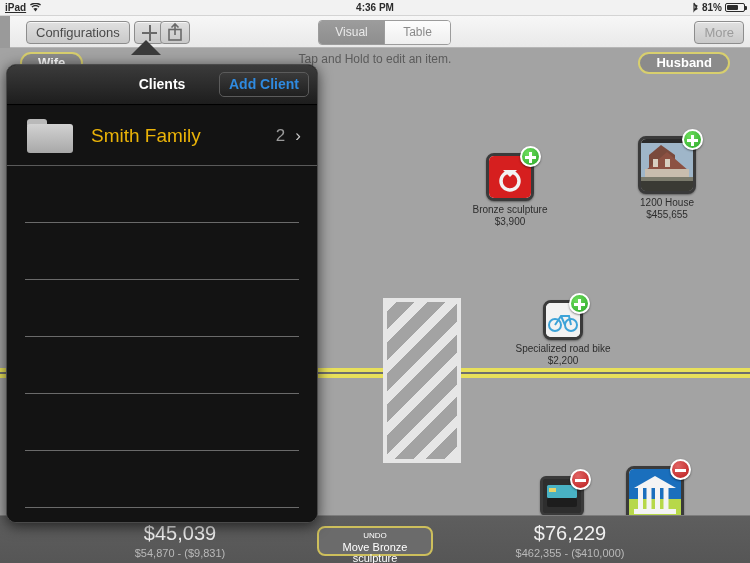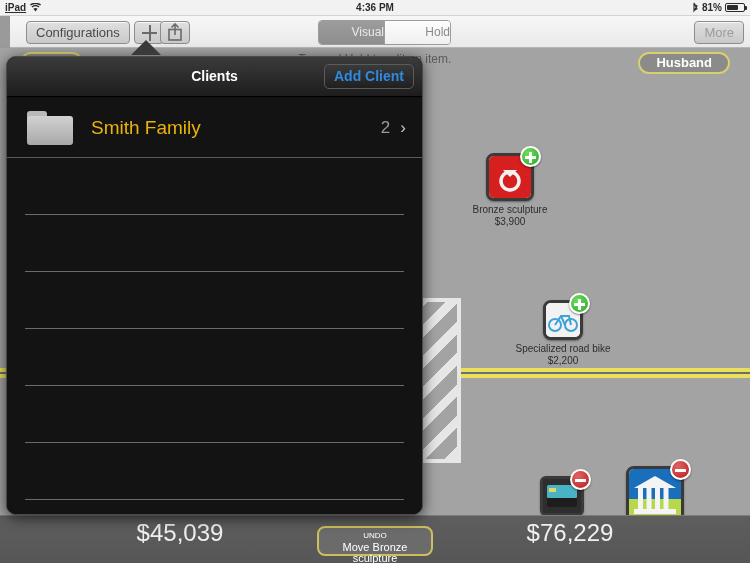--- a/index.html
+++ b/index.html
@@ -52,21 +52,21 @@
   .glyph { display: block; width: 100%; height: 100%; position: relative; }
   .plus-h, .plus-v { position: absolute; background: #6a6a6a; }
   .plus-h { left: 7px; top: 10px; width: 15px; height: 2px; }
   .plus-v { left: 14px; top: 3px; width: 2px; height: 16px; }
 
   .seg {
     position: absolute; top: 4px; left: 308px; width: 133px; height: 25px;
     border: 1px solid #9c9c9c; border-radius: 4px; overflow: hidden; display: flex;
   }
   .seg div {
-    flex: 1; text-align: right; font-size: 12px; line-height: 23px;
+    flex: 1; text-align: center; font-size: 12px; line-height: 23px;
   }
   .seg .on { background: linear-gradient(#9c9c9c,#8e8e8e); color: #eaeaea; }
   .seg .off { background: linear-gradient(#fdfdfd,#efefef); color: #8a8a8a; border-left: 1px solid #9c9c9c; }
 
   
   .canvas {
     position: absolute; top: 48px; left: 0; width: 750px; height: 467px;
     background: #a3a3a3;
   }
   .hint {
@@ -119,35 +119,35 @@
   .badge .bh { left: 3px; top: 7.5px; width: 11px; height: 3px; }
   .badge .bv { left: 7px; top: 3.5px; width: 3px; height: 11px; }
 
   
   .bottom {
     position: absolute; bottom: 0; left: 0; width: 750px; height: 48px;
     background: linear-gradient(#5e5e5e, #565656);
     border-top: 1px solid #7d7d7d;
   }
   .total { position: absolute; top: 4px; width: 300px; text-align: center; }
-  .total .big { font-size: 24px; color: #efefef; line-height: 26px; }
+  .total .big { font-size: 20px; color: #efefef; line-height: 26px; }
   .total .sub { font-size: 11px; color: #b9b9b9; line-height: 14px; }
   #total-left { left: 30px; }
   #total-right { right: 30px; }
   .undo {
     position: absolute; left: 317px; top: 526px; width: 116px; height: 30px;
     background: #6b6b6b; border: 2px solid #cdbf5c; border-radius: 8px;
     text-align: center; color: #fff;
   }
   .undo .u1 { font-size: 8px; line-height: 12px; padding-top: 2px; }
   .undo .u2 { font-size: 11px; line-height: 11px; }
 
   
   .popover {
-    position: absolute; left: 6px; top: 56px; width: 417px; height: 459px;
+    position: absolute; left: 6px; top: 64px; width: 312px; height: 459px;
     background: #111; border-radius: 10px;
     border: 1px solid #4a4a4a;
     box-shadow: 0 3px 14px rgba(0,0,0,.65);
     overflow: hidden; z-index: 30;
   }
   .pop-arrow {
     position: absolute; left: 131px; top: 40px; width: 0; height: 0;
     border-left: 15px solid transparent; border-right: 15px solid transparent;
     border-bottom: 15px solid #3a3a3a; z-index: 31;
   }
@@ -231,21 +231,21 @@
     <div class="tb-btn" id="btn-share">
       <span class="glyph">
         <svg width="28" height="21" viewBox="0 0 28 21">
             <rect x="8" y="7.5" width="12" height="10.5" stroke="#6a6a6a" stroke-width="1.6" fill="none"></rect>
             <path d="M14 2 L14 13 M10.5 5.5 L14 2 L17.5 5.5" stroke="#6a6a6a" stroke-width="1.6" fill="none"></path>
           </svg>
       </span>
     </div>
     <div class="seg">
       <div class="on">Visual</div>
-      <div class="off">Hold</div>
+      <div class="off">Table</div>
     </div>
     <div class="tb-btn" id="btn-more">More</div>
   </div>
 
   <div class="canvas">
     <div class="hint">Tap and Hold to edit an item.</div>
 
     <div class="pill" id="pill-wife">Wife</div>
     <div class="pill" id="pill-husband">Husband</div>
 
@@ -268,20 +268,43 @@
         </div>
         <div class="badge plus">
             <i class="bh"></i>
             <i class="bv"></i>
           </div>
       </div>
       <div class="lbl">Bronze sculpture</div>
       <div class="amt">$3,900</div>
     </div>
 
+    <div class="item" style="left:612px; top:88px;">
+      <div class="icon-wrap" style="width:58px;height:58px;">
+        <div class="tile" style="width:58px;height:58px;">
+          <svg width="52" height="52" viewBox="0 0 52 52">
+            <rect width="52" height="52" fill="#2b2b2b"></rect>
+            <rect y="4" width="52" height="34" fill="#9fb6c9"></rect>
+            <path d="M8 30 L8 16 L20 6 L34 16 L34 30 Z" fill="#7a4a3c"></path>
+            <path d="M4 32 L26 13 L48 32 Z" fill="#8c5142"></path>
+            <rect x="12" y="20" width="5" height="8" fill="#d8cfc0"></rect>
+            <rect x="24" y="20" width="5" height="8" fill="#d8cfc0"></rect>
+            <rect x="4" y="30" width="44" height="8" fill="#c8bdae"></rect>
+            <rect y="38" width="52" height="14" fill="#3a3a34"></rect>
+            <rect y="38" width="52" height="4" fill="#7a7a6c"></rect>
+          </svg>
+        </div>
+        <div class="badge plus">
+            <i class="bh"></i>
+            <i class="bv"></i>
+          </div>
+      </div>
+      <div class="lbl">1200 House</div>
+      <div class="amt">$455,655</div>
+    </div>
 
     <div class="item" style="left:508px; top:252px;">
       <div class="icon-wrap" style="width:40px;height:40px;">
         <div class="tile" style="width:40px;height:40px;">
           <svg width="34" height="34" viewBox="0 0 34 34">
             <rect width="34" height="34" fill="#f2f2f2"></rect>
             <circle cx="9" cy="22" r="6" fill="none" stroke="#3da3d8" stroke-width="2"></circle>
             <circle cx="25" cy="22" r="6" fill="none" stroke="#3da3d8" stroke-width="2"></circle>
             <path d="M9 22 L15 13 L23 13 L25 22 M15 13 L19 22" stroke="#3da3d8" stroke-width="2" fill="none"></path>
           </svg>
@@ -332,23 +355,25 @@
           </div>
       </div>
       <div class="lbl">1200 Barnes Drive Mortgage</div>
       <div class="amt">$400,000</div>
     </div>
   </div>
 
   <div class="bottom">
     <div class="total" id="total-left">
       <div class="big">$45,039</div>
+      <div class="sub">$54,870 - ($9,831)</div>
     </div>
     <div class="total" id="total-right">
       <div class="big">$76,229</div>
+      <div class="sub">$462,355 - ($410,000)</div>
     </div>
   </div>
   <div class="undo">
     <div class="u1">UNDO</div>
     <div class="u2">Move Bronze sculpture</div>
   </div>
 
   <div class="pop-arrow"></div>
   <div class="popover">
     <div class="pop-header">

